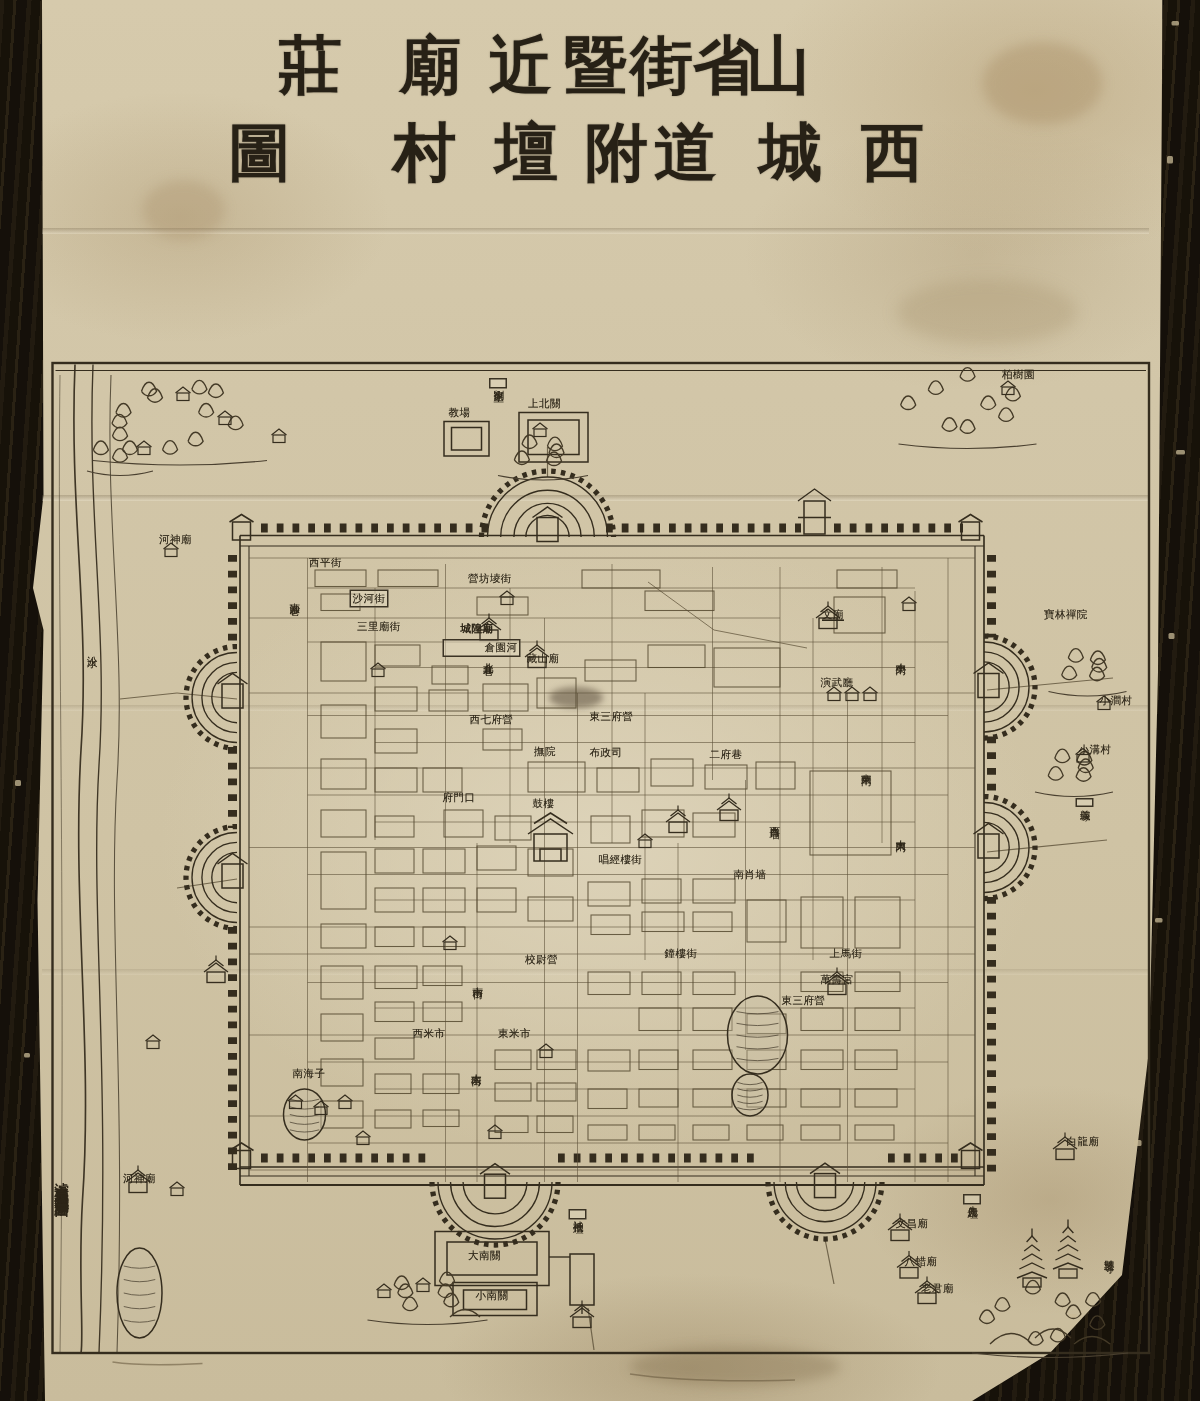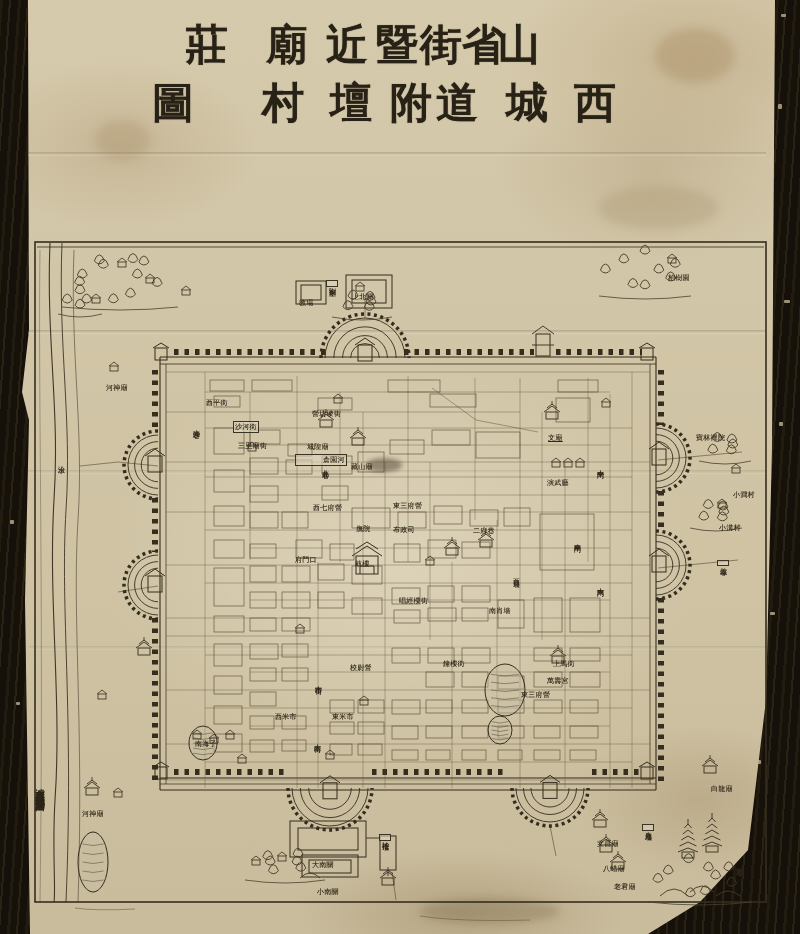--- a/index.html
+++ b/index.html
@@ -20,21 +20,21 @@
       radial-gradient(240px 90px at 460px 912px,rgba(140,118,82,.35) 0%,rgba(140,118,82,0) 70%),
       linear-gradient(180deg,#d6caac 0%,#d2c6a8 28%,#cfc3a4 60%,#c9bc9c 100%);}
   .crease{position:absolute;left:28px;right:34px;height:4px;pointer-events:none;
     background:linear-gradient(180deg,rgba(90,75,50,.25),rgba(255,250,235,.28));}
   .blotch{position:absolute;border-radius:50%;pointer-events:none;}
   #title{position:absolute;left:0;top:0;width:800px;height:170px;}
   .tchar{position:absolute;font-size:42px;font-weight:700;color:#2721166;color:#272116;
     text-shadow:0 0 1px rgba(30,24,14,.55);line-height:1;}
   #labels{position:absolute;inset:0;}
   .lab{position:absolute;font-size:7px;line-height:1.15;color:#2e2719;white-space:nowrap;
-    letter-spacing:.3px;text-shadow:0 0 .4px rgba(40,32,18,.5);margin-top:28px;}
+    letter-spacing:.3px;text-shadow:0 0 .4px rgba(40,32,18,.5);}
   .lab.v{writing-mode:vertical-rl;letter-spacing:1px;white-space:normal;}
   .lab.bx{border:1px solid #3b3324;padding:1px 1px;background:rgba(222,213,188,.55);}
   #colophon{position:absolute;left:33px;top:780px;height:132px;writing-mode:vertical-rl;
     font-size:9.5px;letter-spacing:1.5px;color:#2c2517;font-weight:700;}
   #mapsvg{position:absolute;left:0;top:0;}
   .smudge{position:absolute;border-radius:50%;filter:blur(2px);pointer-events:none;}
 </style>
 </head>
 <body>
 
@@ -564,21 +564,21 @@
       <div class="lab v bx" style="left: 642px; top: 796px;">先農壇</div>
       <div class="lab v bx" style="left: 379px; top: 806px;">神祇壇</div>
       <div class="lab" style="left: 312px; top: 833px;">大南關</div>
       <div class="lab" style="left: 317px; top: 860px;">小南關</div>
       <div class="lab" style="left: 82px; top: 782px;">河神廟</div>
       <div class="lab" style="left: 206px; top: 371px; text-align: center;">西平街</div>
       <div class="lab bx" style="left: 233px; top: 393px;">沙河街</div>
       <div class="lab v" style="left: 192px; top: 396px;">南沙巷</div>
       <div class="lab" style="left: 238px; top: 414px;">三里廟街</div>
       <div class="lab" style="left: 312px; top: 382px;">營坊堎街</div>
-      <div class="lab" style="left: 307px; top: 415px;">城隍廟</div>
+      <div class="lab" style="left: 307px; top: 415px; font-weight: bold;">城隍廟</div>
       <div class="lab bx" style="left: 295px; top: 426px; padding-left: 27px;">倉園河</div>
       <div class="lab v" style="left: 321px; top: 436px;">北倉巷</div>
       <div class="lab" style="left: 351px; top: 435px;">藏山廟</div>
       <div class="lab" style="left: 293px; top: 476px; padding-left: 20px;">西七府營</div>
       <div class="lab" style="left: 393px; top: 474px;">東三府營</div>
       <div class="lab" style="left: 356px; top: 497px;">撫院</div>
       <div class="lab" style="left: 393px; top: 498px;">布政司</div>
       <div class="lab" style="left: 473px; top: 499px;">二府巷</div>
       <div class="lab" style="left: 295px; top: 528px;">府門口</div>
       <div class="lab" style="left: 355px; top: 532px;">鼓樓</div>

